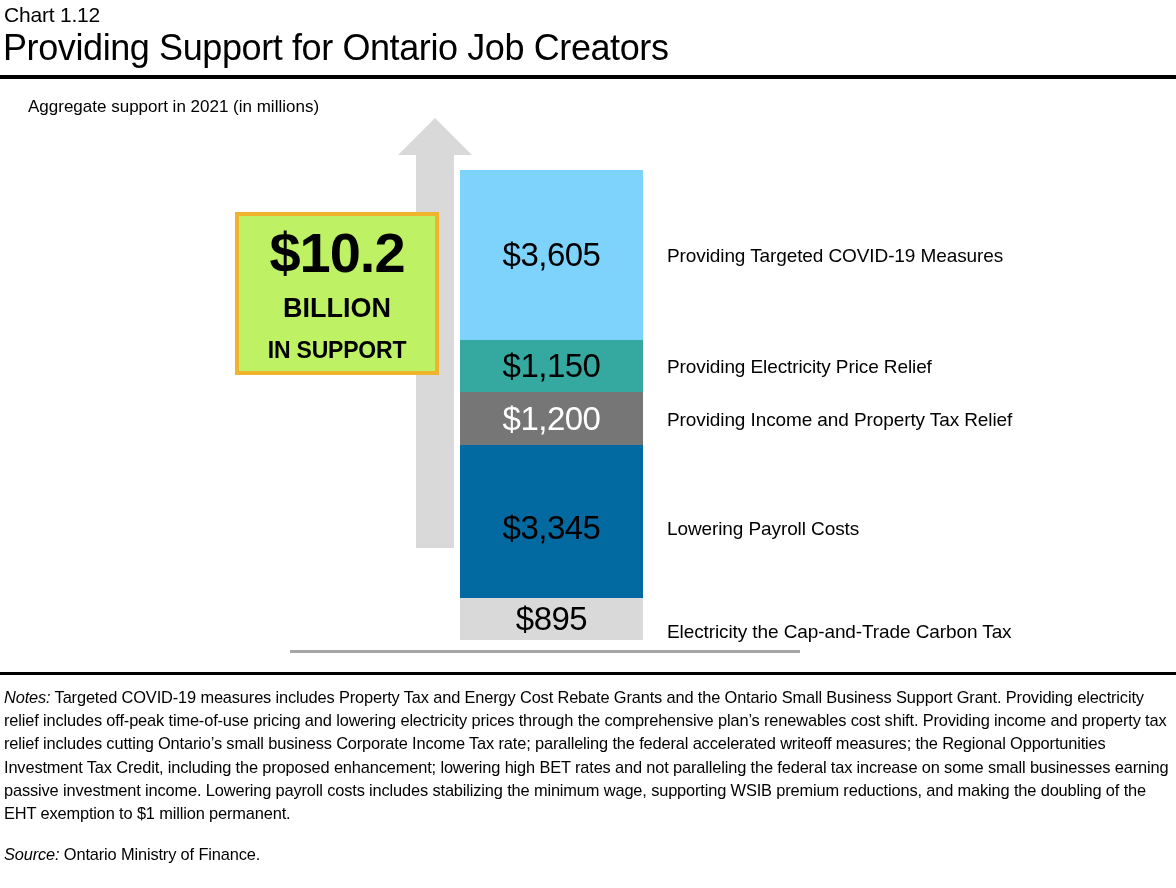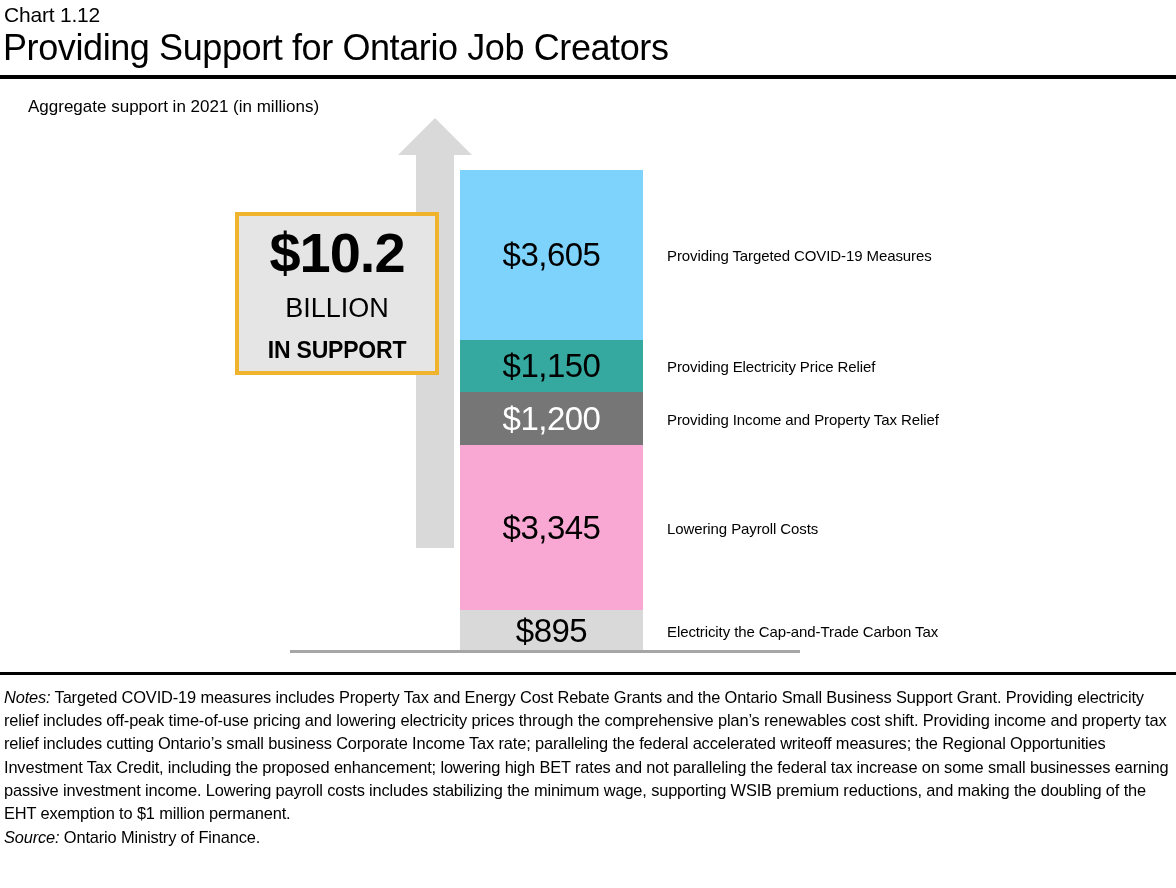--- a/index.html
+++ b/index.html
@@ -71,37 +71,37 @@
     height: 430px;
   }
 
   
   #callout-box {
     position: absolute;
     left: 235px;
     top: 212px;
     width: 204px;
     height: 163px;
-    background: #e5e5e5;
+    background: #bef264;
     border: 4px solid #efb32e;
     box-sizing: border-box;
     display: flex;
     flex-direction: column;
     align-items: center;
     justify-content: center;
   }
   #callout-amount {
     font-size: 56px;
     font-weight: bold;
     line-height: 58px;
     letter-spacing: -1px;
   }
   #callout-unit {
     font-size: 27px;
-    font-weight: normal;
+    font-weight: bold;
     line-height: 31px;
     letter-spacing: 0px;
     margin-top: 11px;
   }
   #callout-sub {
     font-size: 23px;
     font-weight: bold;
     line-height: 27px;
     letter-spacing: -0.2px;
     margin-top: 13px;
@@ -126,21 +126,21 @@
   .seg-value {
     font-size: 33px;
     letter-spacing: -0.5px;
     line-height: 36px;
   }
 
   
   .cat-label {
     position: absolute;
     left: 667px;
-    font-size: 15px;
+    font-size: 19px;
     line-height: 23px;
     letter-spacing: -0.1px;
     white-space: nowrap;
   }
 
   
   #baseline {
     position: absolute;
     left: 290px;
     top: 650px;
@@ -162,21 +162,21 @@
     left: 4px; top: 686px;
     width: 1166px;
     font-size: 16.4px;
     line-height: 23.2px;
     letter-spacing: -0.15px;
   }
   #notes-text .lead, #source-line .lead {
     font-style: italic;
   }
   #source-line {
-    margin-top: 1px;
+    margin-top: 18px;
   }
 </style>
 </head>
 <body>
 
 <div id="header">
   <div id="chart-number">Chart 1.12</div>
   <div id="chart-title">Providing Support for Ontario Job Creators</div>
   <div id="header-rule"></div>
   <div id="subtitle">Aggregate support in 2021 (in millions)</div>
@@ -197,24 +197,24 @@
   <div id="stack" style="height: 482px;">
     <div class="seg" id="seg0" style="top: 0px; height: 170px; background: #7dd3fc;">
       <span class="seg-value" style="color: rgb(0, 0, 0);">$3,605</span>
     </div>
     <div class="seg" id="seg1" style="top: 170px; height: 52px; background: rgb(53, 168, 160);">
       <span class="seg-value" style="color: #000000;">$1,150</span>
     </div>
     <div class="seg" id="seg2" style="top: 222px; height: 53px; background: rgb(118, 118, 118);">
       <span class="seg-value" style="color: rgb(255, 255, 255);">$1,200</span>
     </div>
-    <div class="seg" id="seg3" style="top: 275px; height: 165px; background: #f9a8d4;">
+    <div class="seg" id="seg3" style="top: 275px; height: 165px; background: #0369a1;">
       <span class="seg-value" style="color: rgb(0, 0, 0);">$3,345</span>
     </div>
-    <div class="seg" id="seg4" style="top: 440px; height: 42px; background: rgb(217, 217, 217);">
+    <div class="seg" id="seg4" style="top: 428px; height: 42px; background: rgb(217, 217, 217);">
       <span class="seg-value" style="color: rgb(0, 0, 0);">$895</span>
     </div>
   </div>
 
   <div class="cat-label" id="cat0" style="top: 244px;">Providing Targeted COVID-19 Measures</div>
   <div class="cat-label" id="cat2" style="top: 407.5px;">Providing Income and Property Tax Relief</div>
   <div class="cat-label" id="cat1" style="top: 355px;">Providing Electricity Price Relief</div>
   <div class="cat-label" id="cat3" style="top: 516.5px;">Lowering Payroll Costs</div>
   <div class="cat-label" id="cat4" style="top: 620px;">Electricity the Cap-and-Trade Carbon Tax</div>
 

